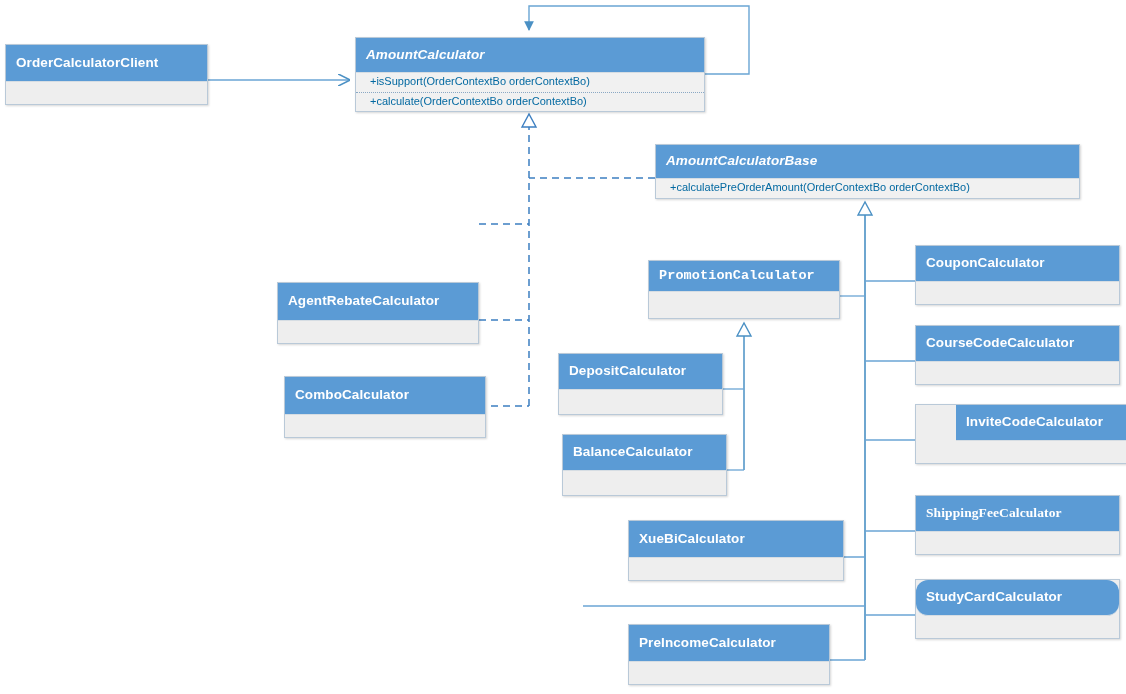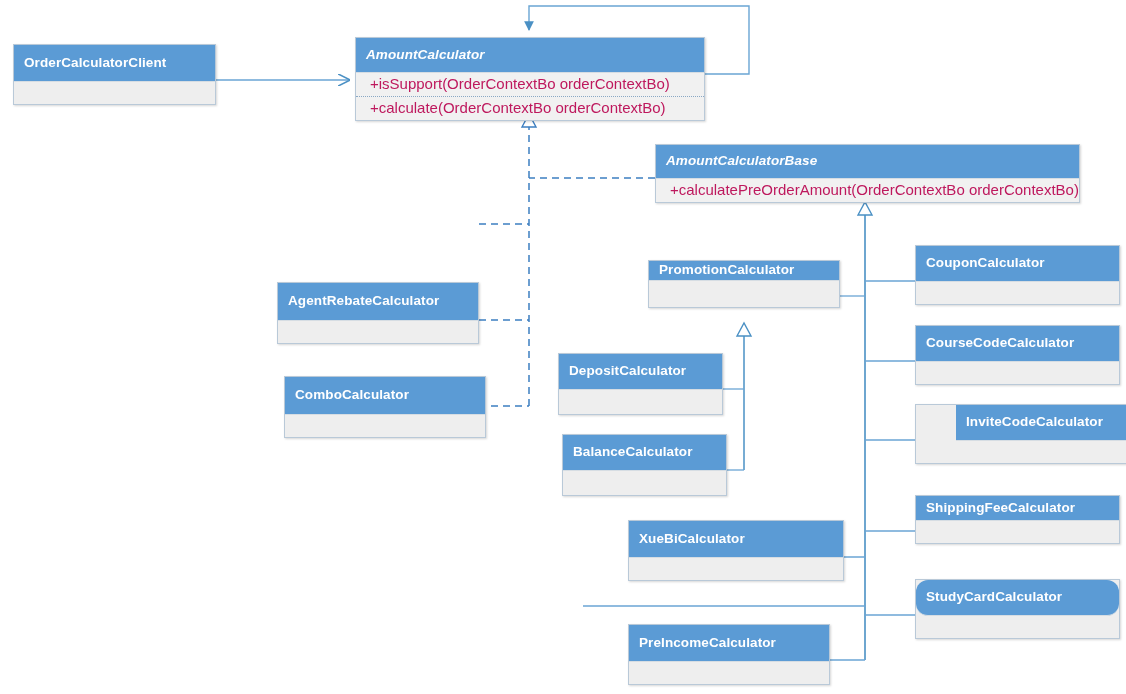--- a/index.html
+++ b/index.html
@@ -52,22 +52,22 @@
   .uml-body {
     box-sizing: border-box;
     background: #efefef;
     padding: 0;
   }
   .uml-body.empty {
     background: #eeeeee;
   }
   .uml-method {
     box-sizing: border-box;
-    color: #be185d;
-    font-size: 15px;
+    color: #0369a1;
+    font-size: 11px;
     line-height: 1.05;
     padding: 3px 8px 4px 14px;
     white-space: nowrap;
     background: #f1f1f1;
     font-weight: normal;
   }
   .uml-method + .uml-method {
     border-top: 1px dotted #8aa8c4;
   }
 </style>
@@ -133,21 +133,21 @@
     <g>
       <line x1="744" y1="470" x2="744" y2="336" stroke="#4a90c4" stroke-width="1.5"></line>
       <path d="M 737 336 L 744 323 L 751 336 Z" fill="#ffffff" stroke="#4a90c4" stroke-width="1.4"></path>
 
       <line x1="723" y1="389" x2="744" y2="389" stroke="#6aa5d4" stroke-width="1.3"></line>
 
       <line x1="727" y1="470" x2="744" y2="470" stroke="#6aa5d4" stroke-width="1.3"></line>
     </g>
   </svg>
 
-  <div class="uml-class" style="left:5px; top:44px; width:203px;margin-left:8px;">
+  <div class="uml-class" style="left:5px; top:44px; width:203px;">
     <div class="uml-header" style="height:37px;">OrderCalculatorClient</div>
     <div class="uml-body empty" style="height:22px;"></div>
   </div>
 
   <div class="uml-class" style="left:355px; top:37px; width:350px;">
     <div class="uml-header abstract" style="height:35px;">AmountCalculator</div>
     <div class="uml-body">
       <div class="uml-method">+isSupport(OrderContextBo orderContextBo)</div>
       <div class="uml-method">+calculate(OrderContextBo orderContextBo)</div>
     </div>
@@ -165,21 +165,21 @@
     <div class="uml-header" style="height:38px;">AgentRebateCalculator</div>
     <div class="uml-body empty" style="height:22px;"></div>
   </div>
 
   <div class="uml-class" style="left:277px; top:376px; width:202px;margin-left:7px;">
     <div class="uml-header" style="height:38px;">ComboCalculator</div>
     <div class="uml-body empty" style="height:22px;"></div>
   </div>
 
   <div class="uml-class" style="left:648px; top:260px; width:192px;">
-    <div class="uml-header" style="height:20px;">PromotionCalculator</div>
+    <div class="uml-header" style="height:31px;font-family:Liberation Mono, monospace;">PromotionCalculator</div>
     <div class="uml-body empty" style="height:26px;"></div>
   </div>
 
   <div class="uml-class" style="left:558px; top:353px; width:165px;">
     <div class="uml-header" style="height:36px;">DepositCalculator</div>
     <div class="uml-body empty" style="height:24px;"></div>
   </div>
 
   <div class="uml-class" style="left:562px; top:434px; width:165px;">
     <div class="uml-header" style="height:36px;">BalanceCalculator</div>
@@ -206,21 +206,21 @@
     <div class="uml-header" style="height:36px;">CourseCodeCalculator</div>
     <div class="uml-body empty" style="height:22px;"></div>
   </div>
 
   <div class="uml-class" style="left:915px; top:404px; width:247px;padding-left:40px;">
     <div class="uml-header" style="height:36px;">InviteCodeCalculator</div>
     <div class="uml-body empty" style="height:22px;"></div>
   </div>
 
   <div class="uml-class" style="left:915px; top:495px; width:205px;">
-    <div class="uml-header" style="height:25px;">ShippingFeeCalculator</div>
+    <div class="uml-header" style="height:36px;font-family:Liberation Serif, serif;">ShippingFeeCalculator</div>
     <div class="uml-body empty" style="height:22px;"></div>
   </div>
 
   <div class="uml-class" style="left:915px; top:579px; width:205px;">
     <div class="uml-header" style="height:36px;border-radius:12px;">StudyCardCalculator</div>
     <div class="uml-body empty" style="height:22px;"></div>
   </div>
 
 </div>
 

